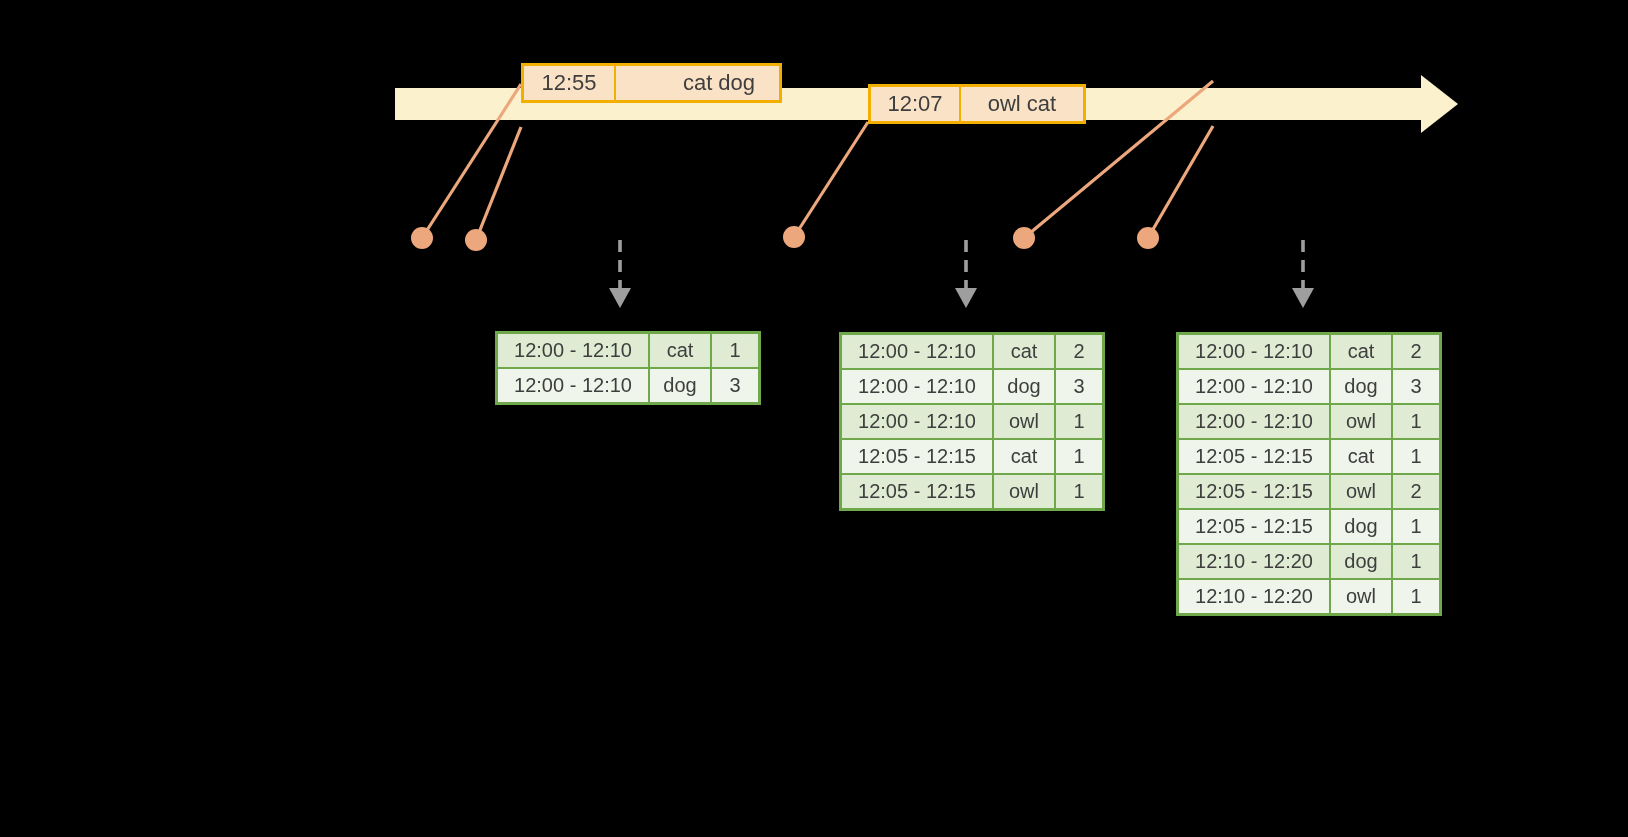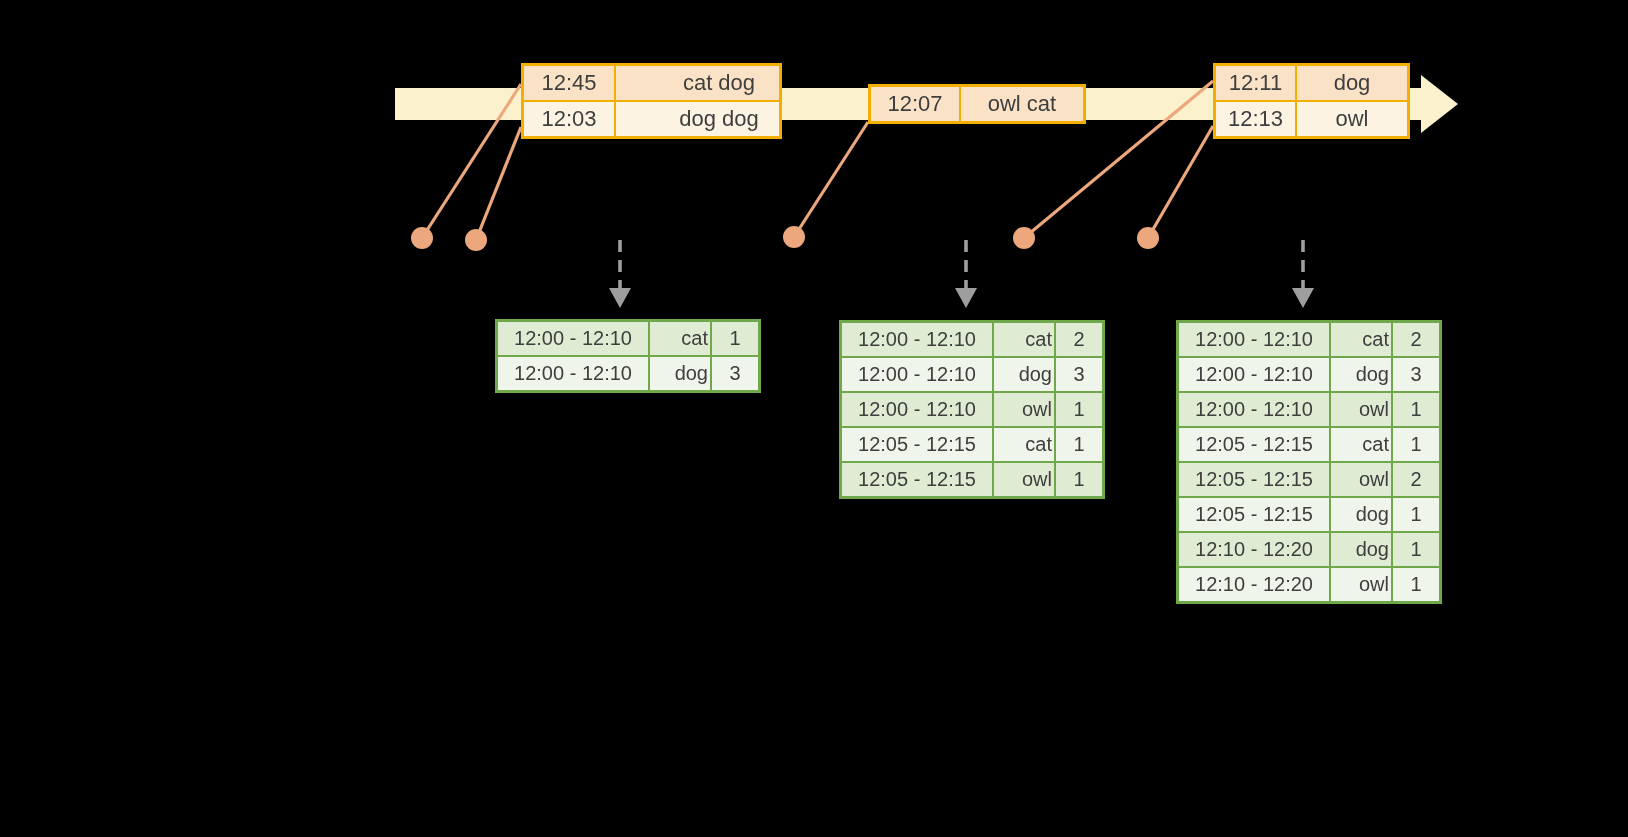--- a/index.html
+++ b/index.html
@@ -57,35 +57,35 @@
   #etable-0{left:521px;top:63px;}
   #etable-0 td:nth-child(1){width:82px;}
   #etable-0 td:nth-child(2){width:112px;padding-left:47px;}
   #etable-1{left:868px;top:84px;padding-left:28px;}
   #etable-1 td:nth-child(1){width:80px;}
   #etable-1 td:nth-child(2){width:114px;}
   #etable-2{left:1213px;top:63px;}
   #etable-2 td:nth-child(1){width:71px;}
   #etable-2 td:nth-child(2){width:102px;}
   
-  .gtable{border:3px solid var(--c-result-border);}
+  .gtable{border:3px solid var(--c-result-border);margin-top:12px;}
   .gtable td{
     border:2px solid var(--c-result-border);
     background:var(--c-result-row-dark);
     color:var(--c-text);
     font-size:20px;
     text-align:center;
     height:33px;
     padding:0 2px;
     overflow:hidden;
     white-space:nowrap;
   }
   .gtable tr.alt td{background:var(--c-result-row-light);}
   .gtable td:nth-child(1){width:146px;}
-  .gtable td:nth-child(2){width:56px;text-align:right;}
+  .gtable td:nth-child(2){width:56px;}
   .gtable td:nth-child(3){width:42px;}
   #gtable-0{left:495px;top:319px;}
   #gtable-1{left:839px;top:320px;}
   #gtable-2{left:1176px;top:320px;}
 </style>
 </head>
 <body>
 
 <div class="canvas">
 
@@ -113,49 +113,33 @@
       </g>
       <g>
         <line x1="1303" y1="240" x2="1303" y2="292" class="trigger-line"></line>
         <path d="M 1292 288 L 1314 288 L 1303 308 Z" class="trigger-head"></path>
       </g>
     </svg>
 
   <table class="etable" id="etable-0">
       <tbody>
         <tr>
-          <td>12:45</td>
+          <td>12:55</td>
           <td>cat dog</td>
-        </tr>
-        <tr class="alt">
-          <td>12:03</td>
-          <td>dog dog</td>
         </tr>
       </tbody>
     </table>
   <table class="etable" id="etable-1">
       <tbody>
         <tr>
           <td>12:07</td>
           <td>owl cat</td>
         </tr>
       </tbody>
     </table>
-  <table class="etable" id="etable-2">
-      <tbody>
-        <tr>
-          <td>12:11</td>
-          <td>dog</td>
-        </tr>
-        <tr class="alt">
-          <td>12:13</td>
-          <td>owl</td>
-        </tr>
-      </tbody>
-    </table>
 
   <table class="gtable" id="gtable-0">
       <tbody>
         <tr>
           <td>12:00 - 12:10</td>
           <td>cat</td>
           <td>1</td>
         </tr>
         <tr class="alt">
           <td>12:00 - 12:10</td>

